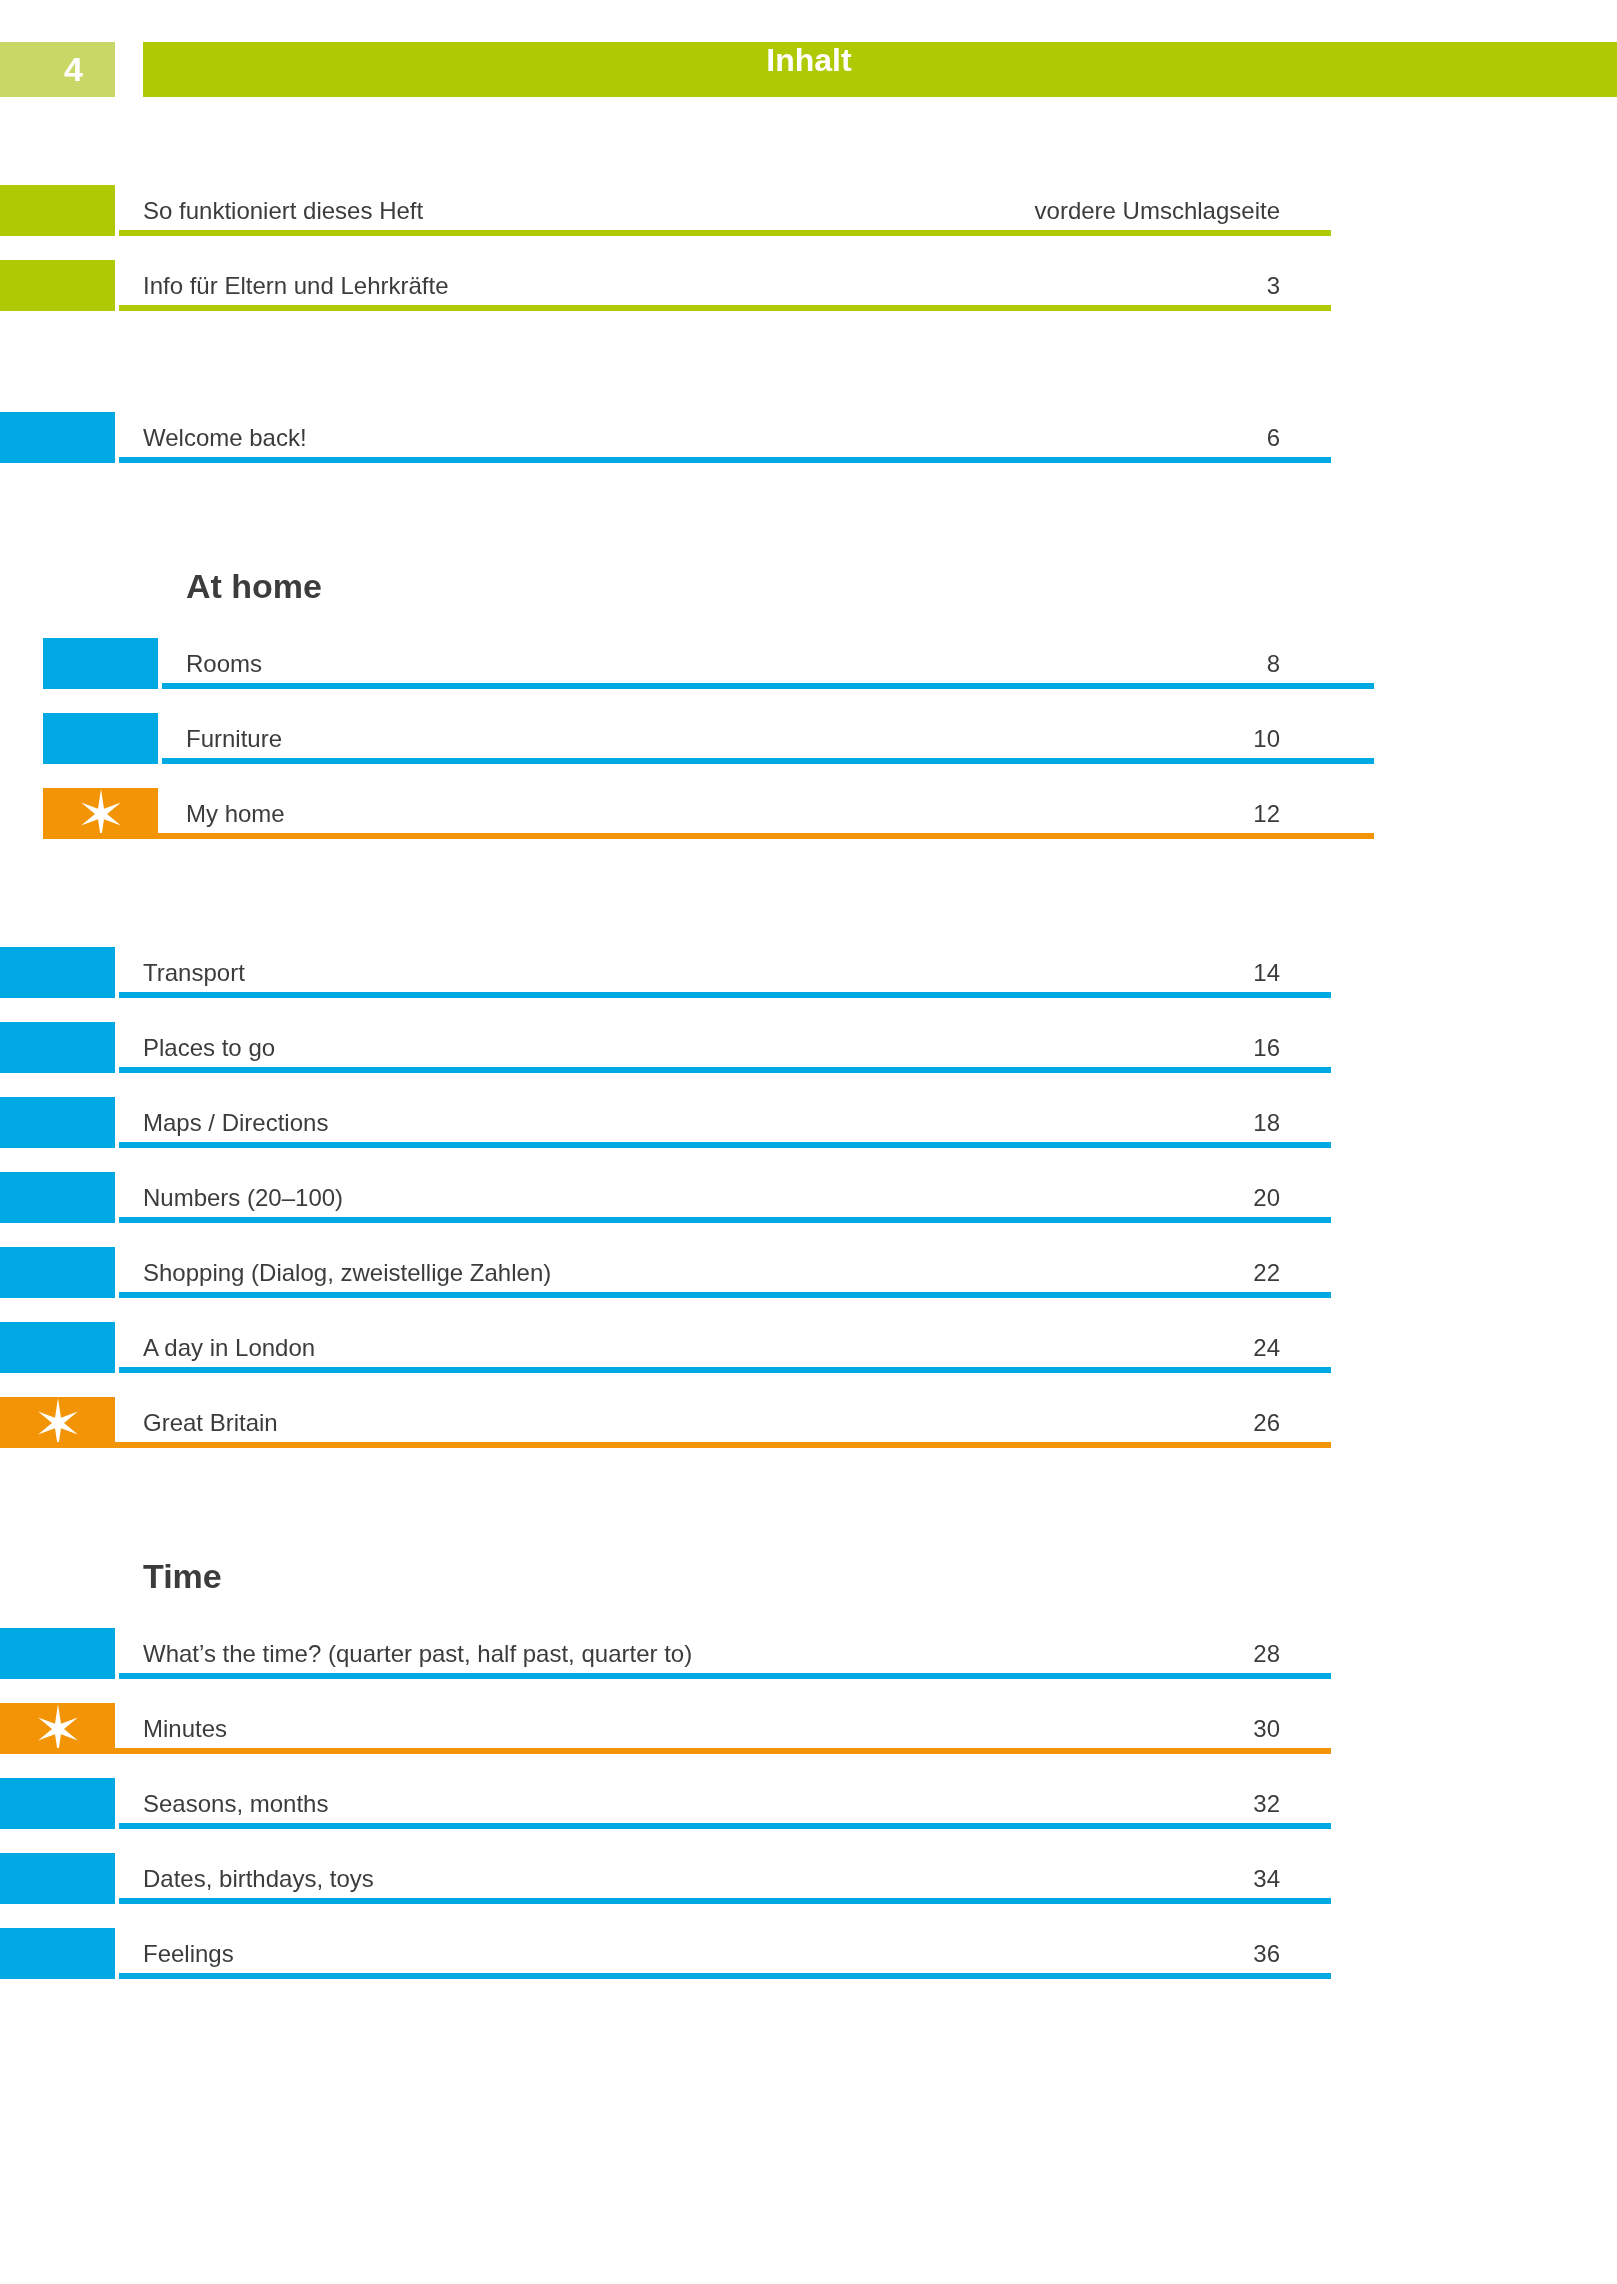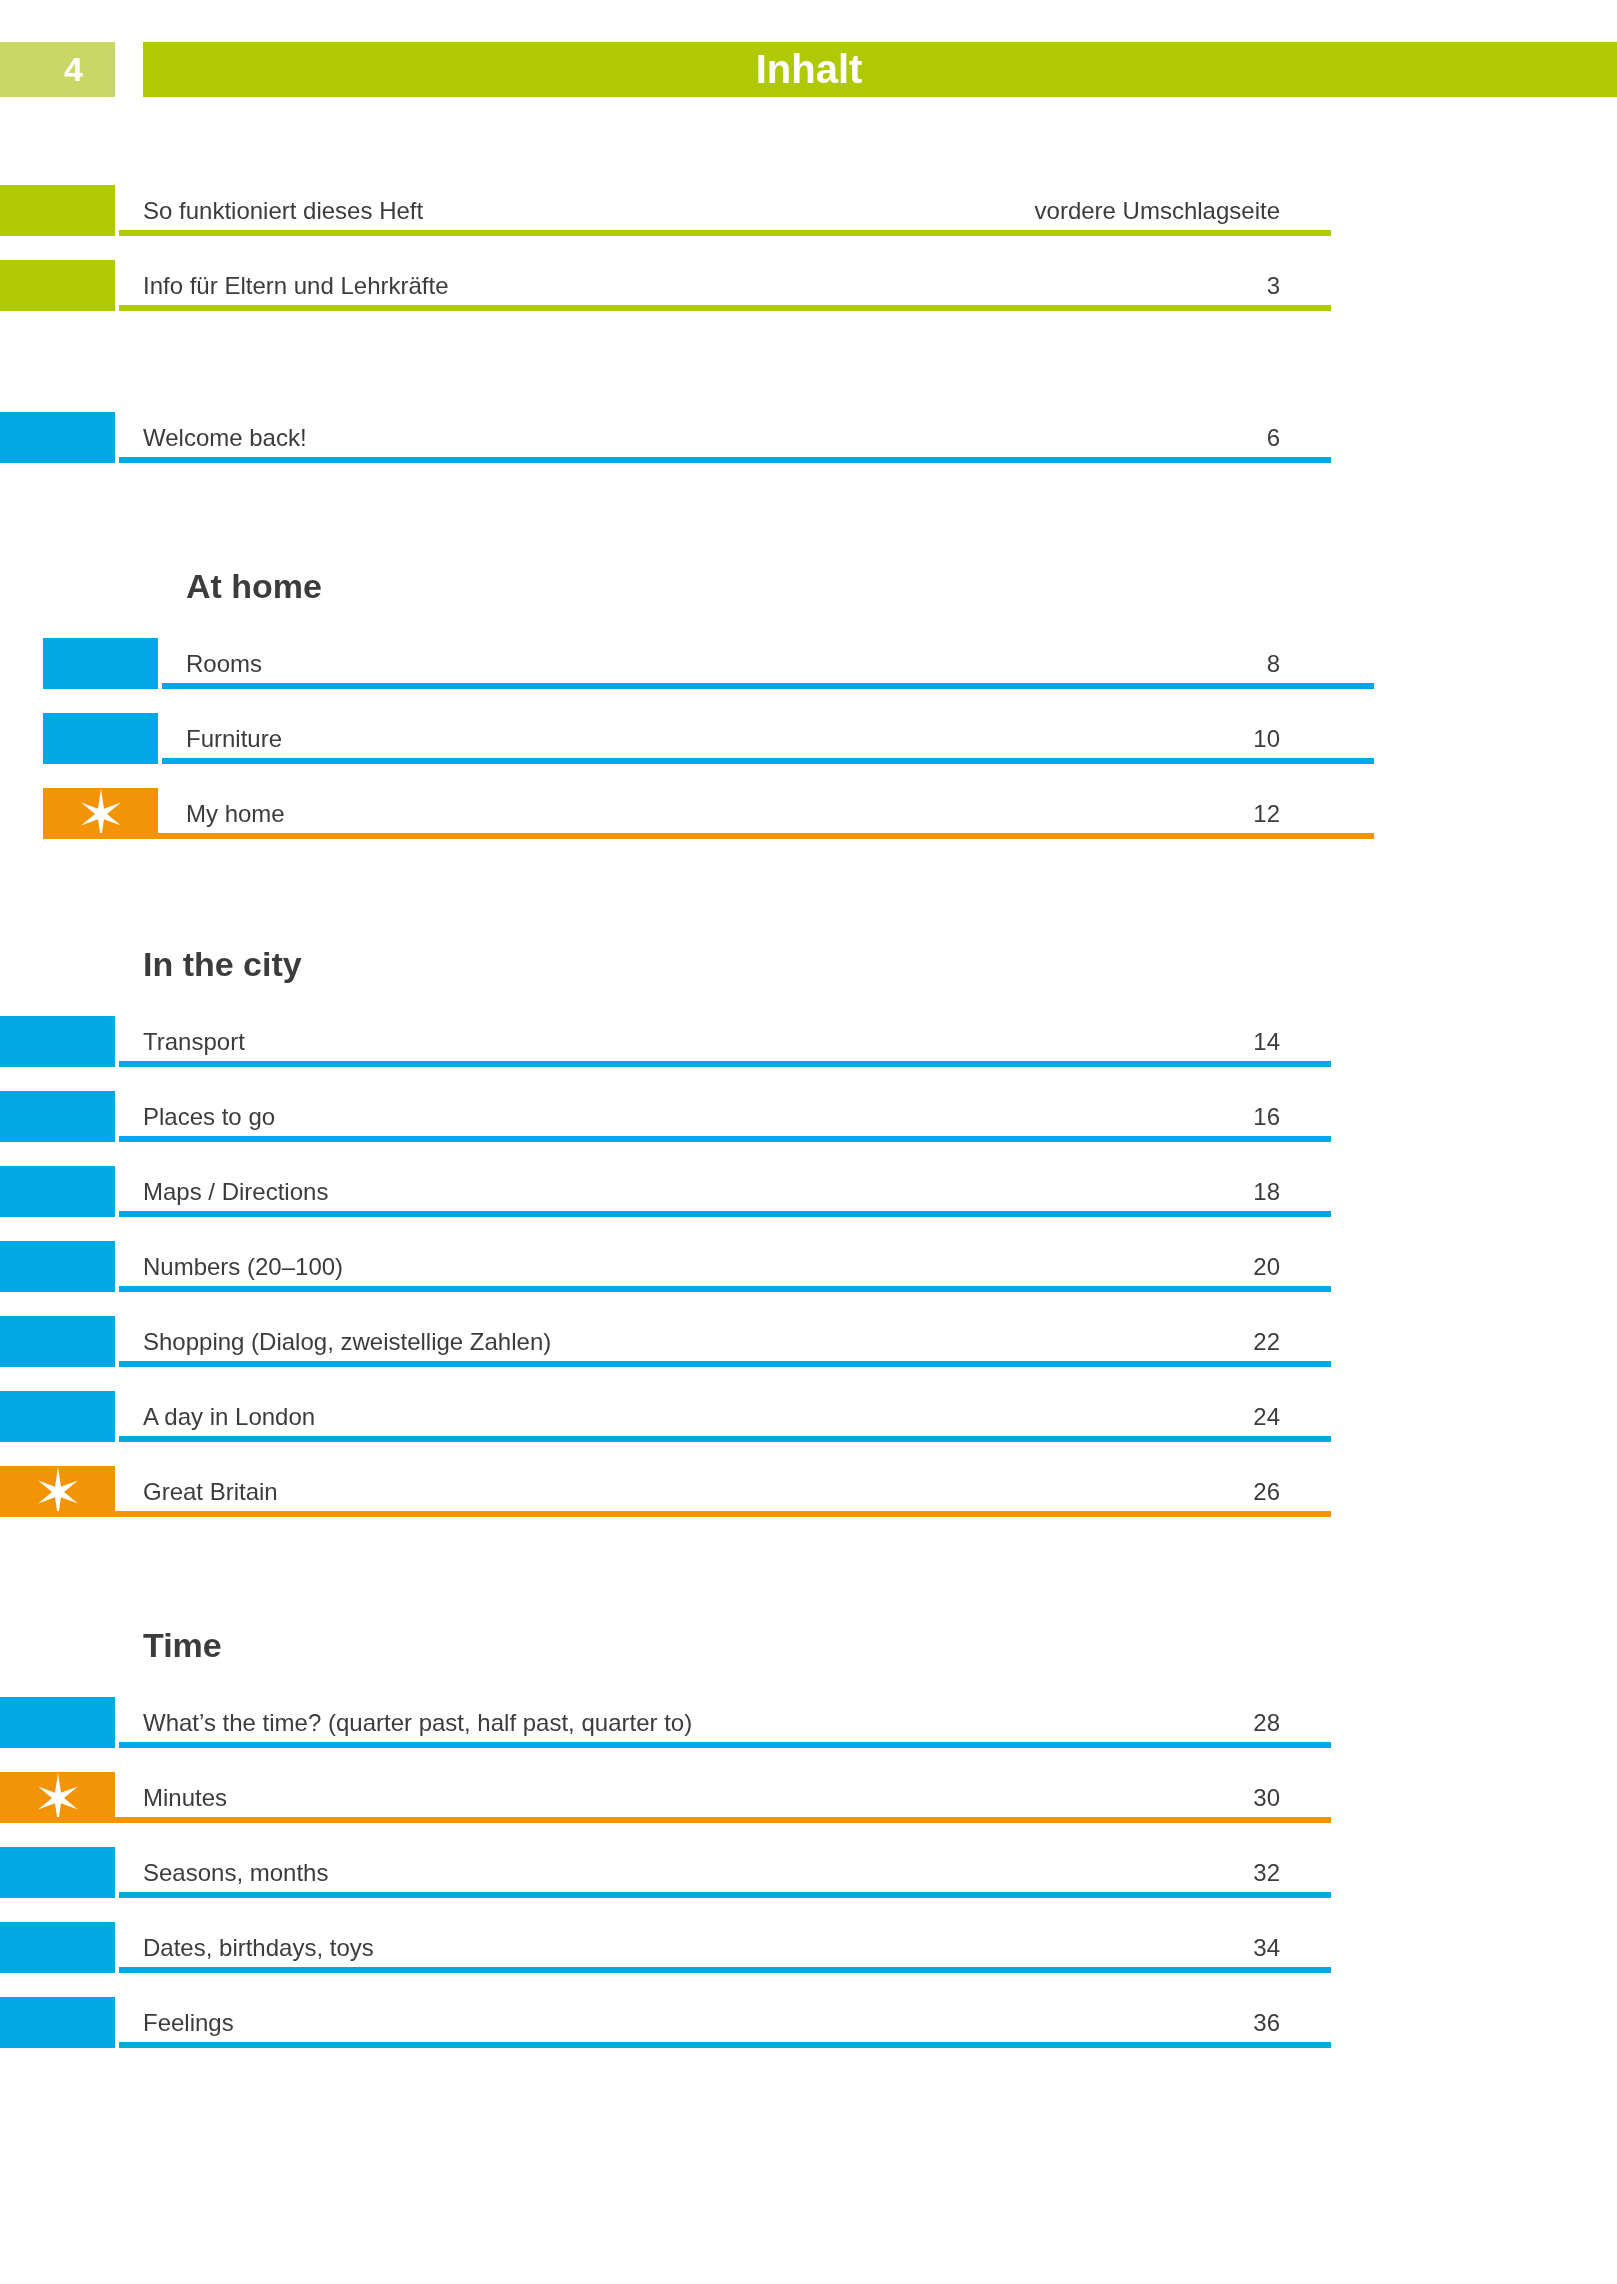--- a/index.html
+++ b/index.html
@@ -16,23 +16,23 @@
   .header { display: flex; margin-top: 42px; height: 55px; }
   .page-num-box {
     width: 115px; height: 55px;
     display: flex; align-items: center; justify-content: center;
     padding-left: 32px; box-sizing: border-box;
     color: #fff; font-weight: bold; font-size: 34px;
   }
   .header-gap { width: 28px; }
   .header-bar {
     flex: 1; height: 55px; position: relative;
-    display: flex; align-items: center; justify-content: center;
+    display: flex; justify-content: center;
     padding-right: 143px; box-sizing: border-box;
-    color: #fff; font-weight: bold; font-size: 40px;
+    color: #fff; font-weight: bold; font-size: 32px;
   }
 
   
   .toc { position: relative; }
   .toc-group.front      { margin-top: 88px; }
   .toc-group.standalone { margin-top: 101px; }
   .toc-group.section-0  { margin-top: 106px; padding-left: 43px; }
   .toc-group.section-1  { margin-top: 108px; }
   .toc-group.section-2  { margin-top: 111px; }
 
@@ -127,21 +127,20 @@
             <svg width="50" height="52" viewBox="0 0 100 100">
               <polygon fill="#FFFFFF" points="50,0 56,39.6 89.8,27 62,50 89.8,73 56,60.4 50,100 44,60.4 10.2,73 38,50 10.2,27 44,39.6"></polygon>
             </svg>
           </div>
     <div class="row-rule" style="background: rgb(242, 148, 5);"></div>
     <div class="row-label">My home</div>
     <div class="row-page">12</div>
   </div>
       </div>
       <div class="toc-group section-1">
-        <div class="section-heading">In the city</div>
         <div class="toc-row blue">
     <div class="row-block" style="background: rgb(0, 169, 227);"></div>
     <div class="row-rule" style="background: rgb(0, 169, 227);"></div>
     <div class="row-label">Transport</div>
     <div class="row-page">14</div>
   </div>
         <div class="toc-row blue">
     <div class="row-block" style="background: rgb(0, 169, 227);"></div>
     <div class="row-rule" style="background: rgb(0, 169, 227);"></div>
     <div class="row-label">Places to go</div>

